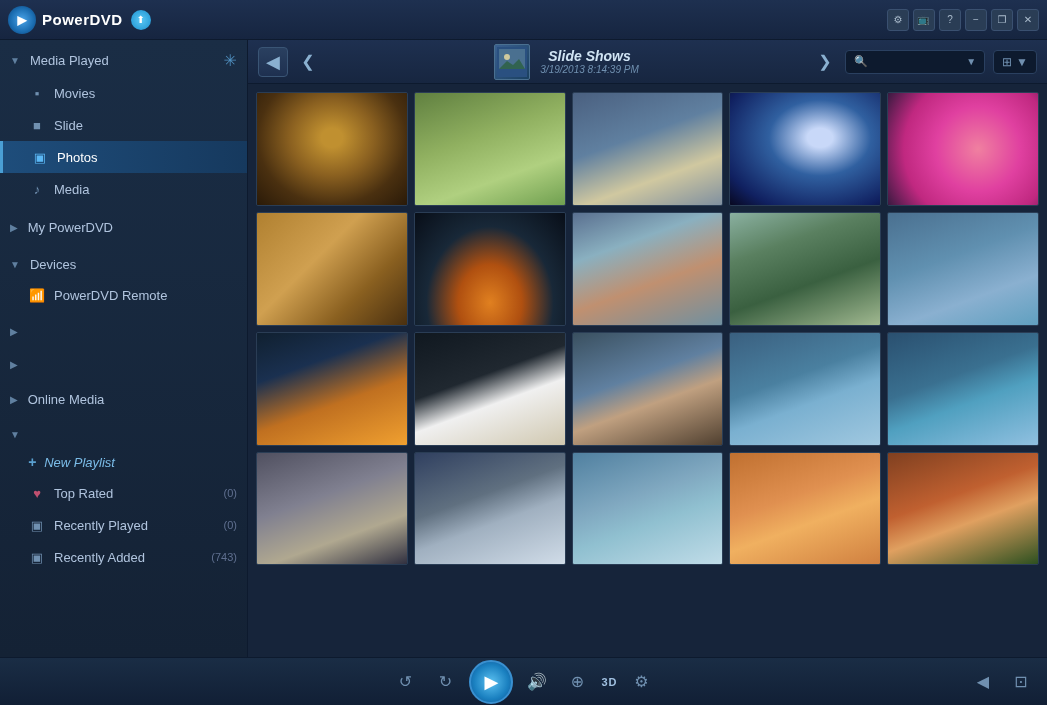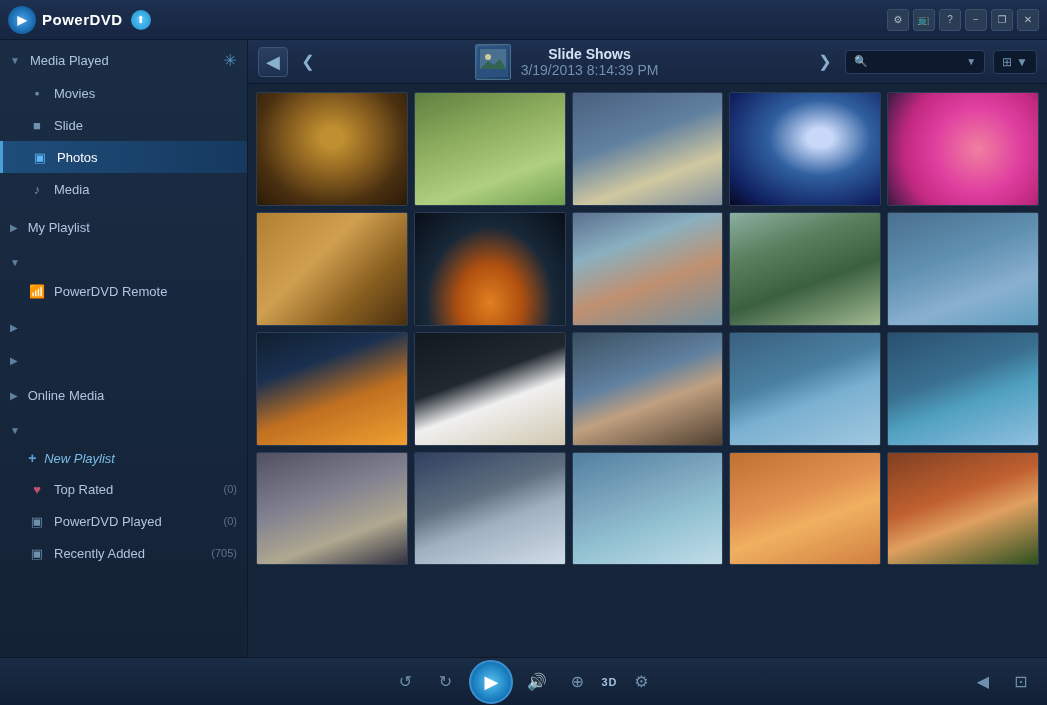--- a/index.html
+++ b/index.html
@@ -160,23 +160,23 @@
     }
     .content-info-thumb {
       width: 36px; height: 36px;
       background: linear-gradient(135deg, #3a6090 0%, #1a4060 100%);
       border: 1px solid #4a7090;
       border-radius: 2px;
       overflow: hidden;
       display: flex; align-items: center; justify-content: center;
     }
     .content-info-thumb svg { width: 30px; height: 30px; }
-    .content-info-text { text-align: center; }
+    .content-info-text { text-align: center; font-style: italic; }
     .content-info-title { font-size: 14px; font-weight: 600; color: #d0e4f4; }
-    .content-info-date { font-size: 14px; color: #7090b0; }
+    .content-info-date { font-size: 10px; color: #7090b0; }
     .search-box {
       display: flex; align-items: center;
       background: #0d1a2e;
       border: 1px solid #2a4060;
       border-radius: 4px;
       padding: 4px 8px;
       gap: 4px;
       width: 140px;
     }
     .search-box input {
@@ -319,27 +319,28 @@
       </div>
       <div class="sidebar-item indent1">
         <span class="item-icon">♪</span>
         <span class="item-label">Media</span>
       </div>
     </div>
 
     <div class="sidebar-section">
       <div class="sidebar-item section-header">
         <span class="arrow">▶</span>
-        <span class="item-label">My Playlist</span>
+        <span class="item-label">My PowerDVD</span>
       </div>
     </div>
 
     <div class="sidebar-section">
       <div class="sidebar-item section-header">
         <span class="arrow">▼</span>
+        <span class="item-label">Devices</span>
       </div>
       <div class="sidebar-item indent1">
         <span class="item-icon">📶</span>
         <span class="item-label">PowerDVD Remote</span>
       </div>
     </div>
 
     <div class="sidebar-section">
       <div class="sidebar-item section-header">
         <span class="arrow">▶</span>
@@ -367,27 +368,27 @@
         <span class="plus-icon">+</span>
         <span class="item-label"><em>New Playlist</em></span>
       </div>
       <div class="sidebar-item indent1">
         <span class="item-icon heart-icon">♥</span>
         <span class="item-label">Top Rated</span>
         <span class="item-count">(0)</span>
       </div>
       <div class="sidebar-item indent1">
         <span class="item-icon">▣</span>
-        <span class="item-label">PowerDVD Played</span>
+        <span class="item-label">Recently Played</span>
         <span class="item-count">(0)</span>
       </div>
       <div class="sidebar-item indent1">
         <span class="item-icon">▣</span>
         <span class="item-label">Recently Added</span>
-        <span class="item-count">(705)</span>
+        <span class="item-count">(743)</span>
       </div>
     </div>
 
   </div>
 
   <div id="content">
 
     <div id="content-toolbar">
       <div class="toolbar-btn toolbar-nav-prev" title="Back">◀</div>
       <div class="toolbar-nav-btn">❮</div>

